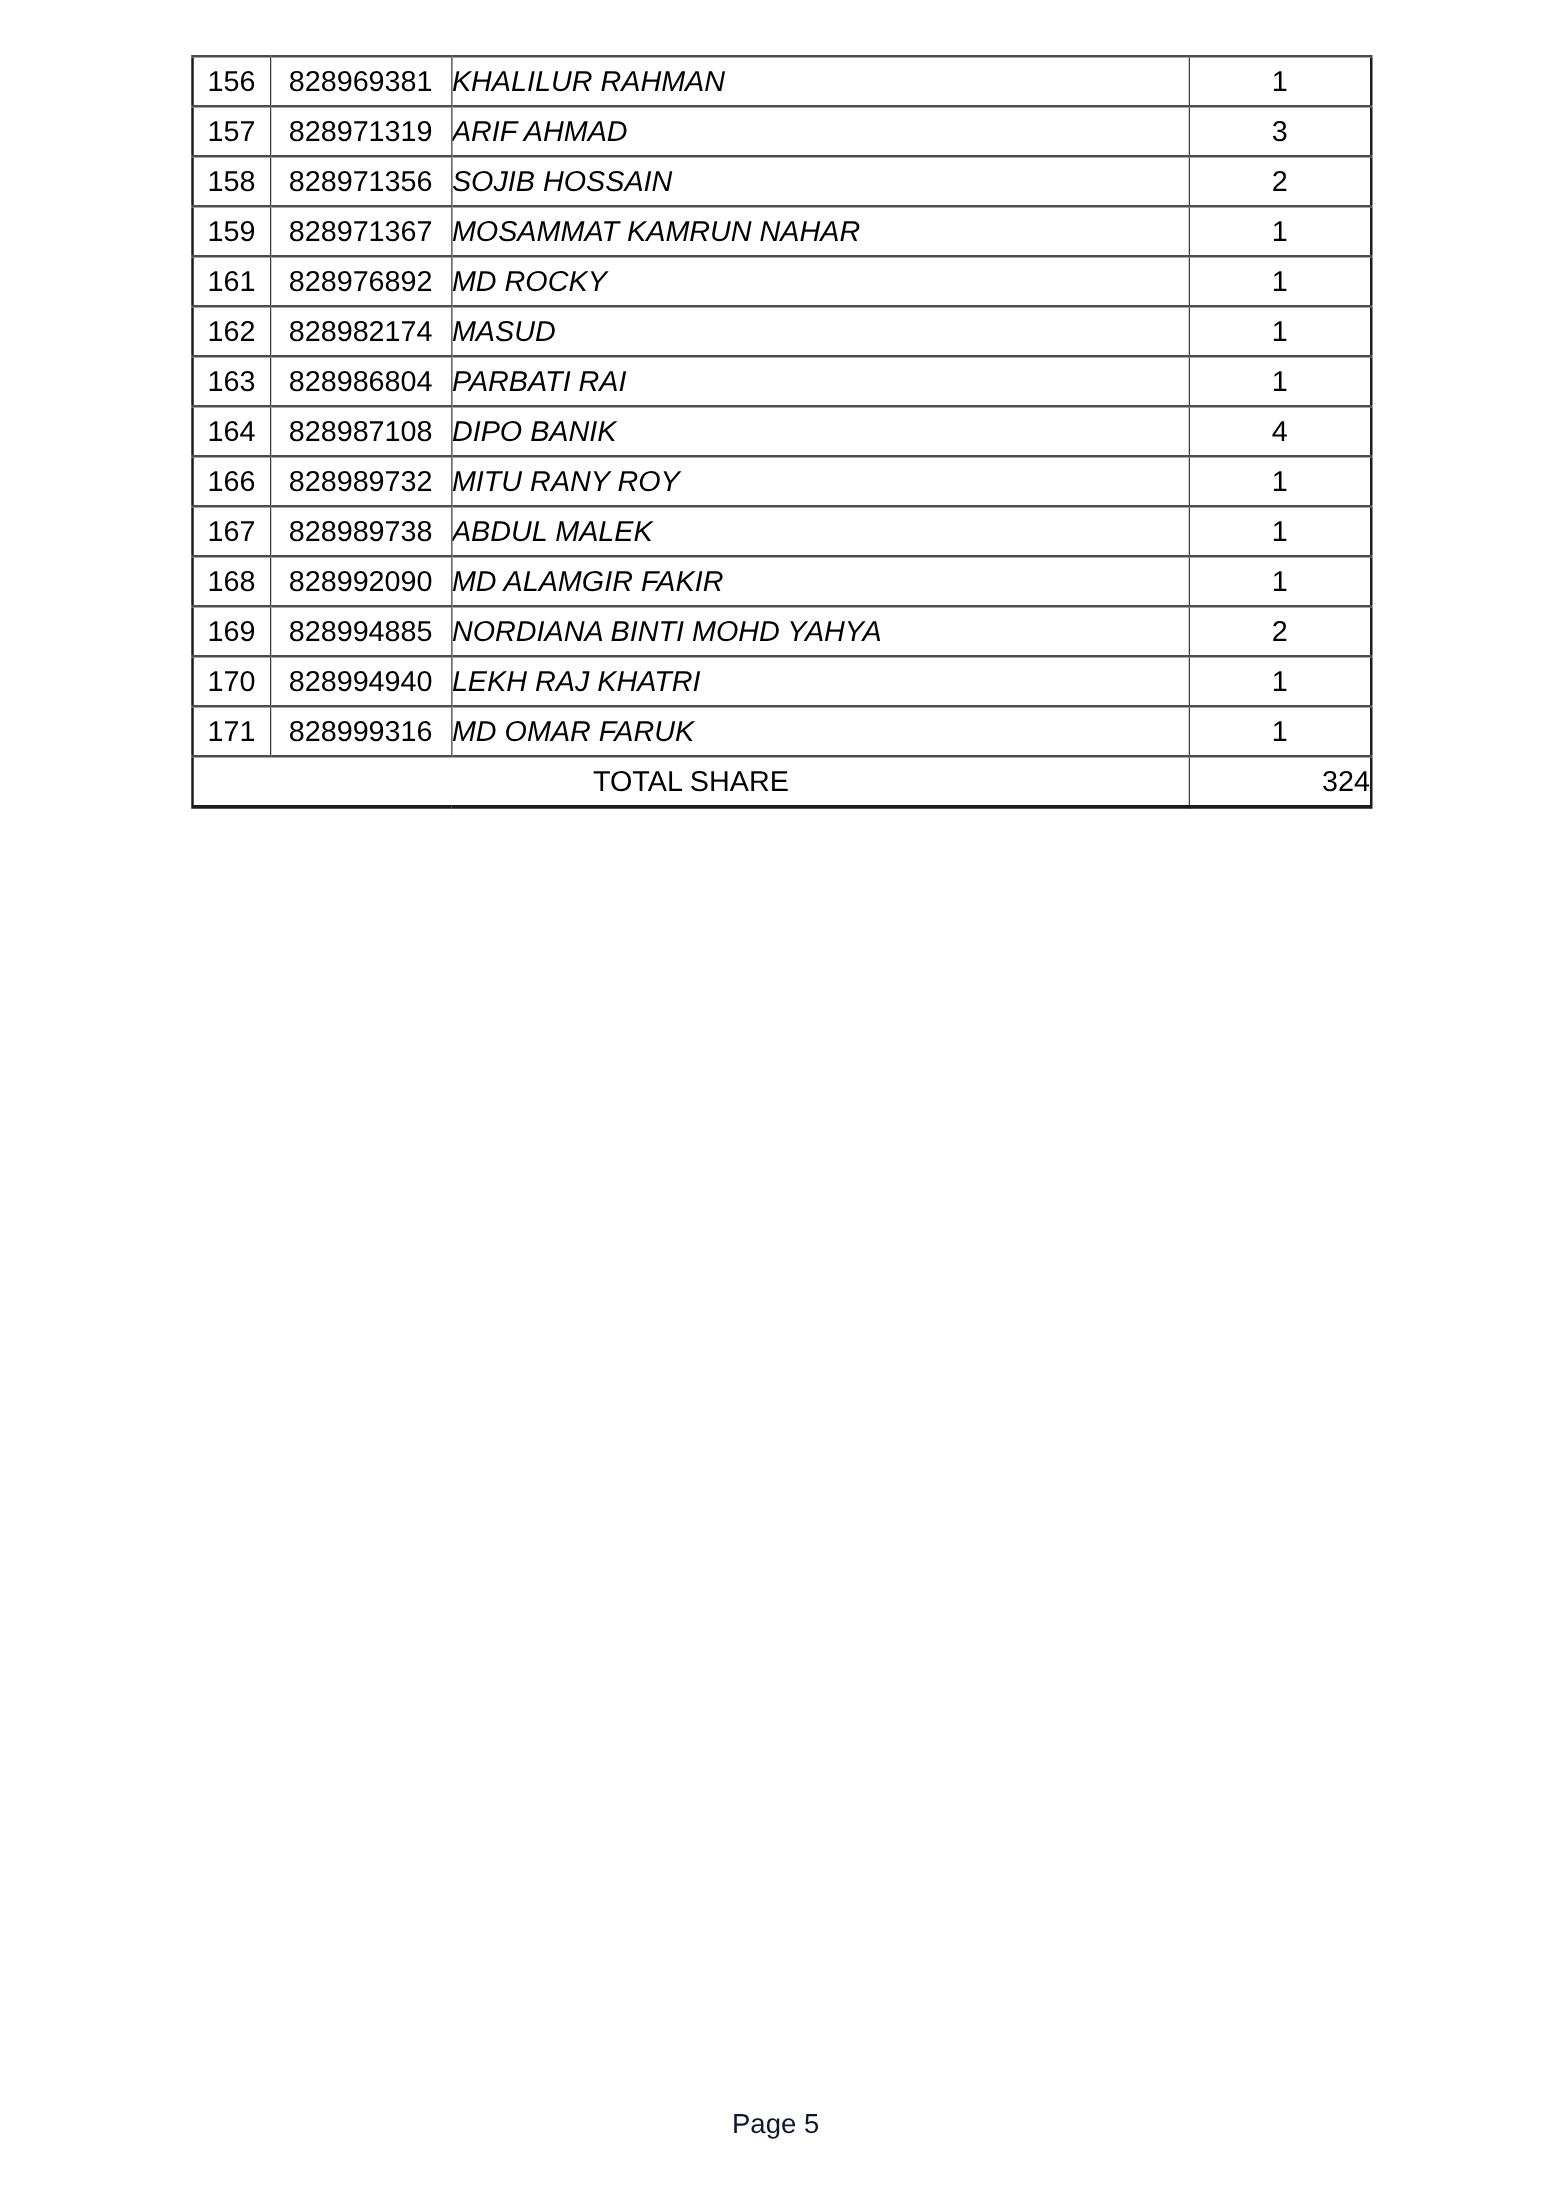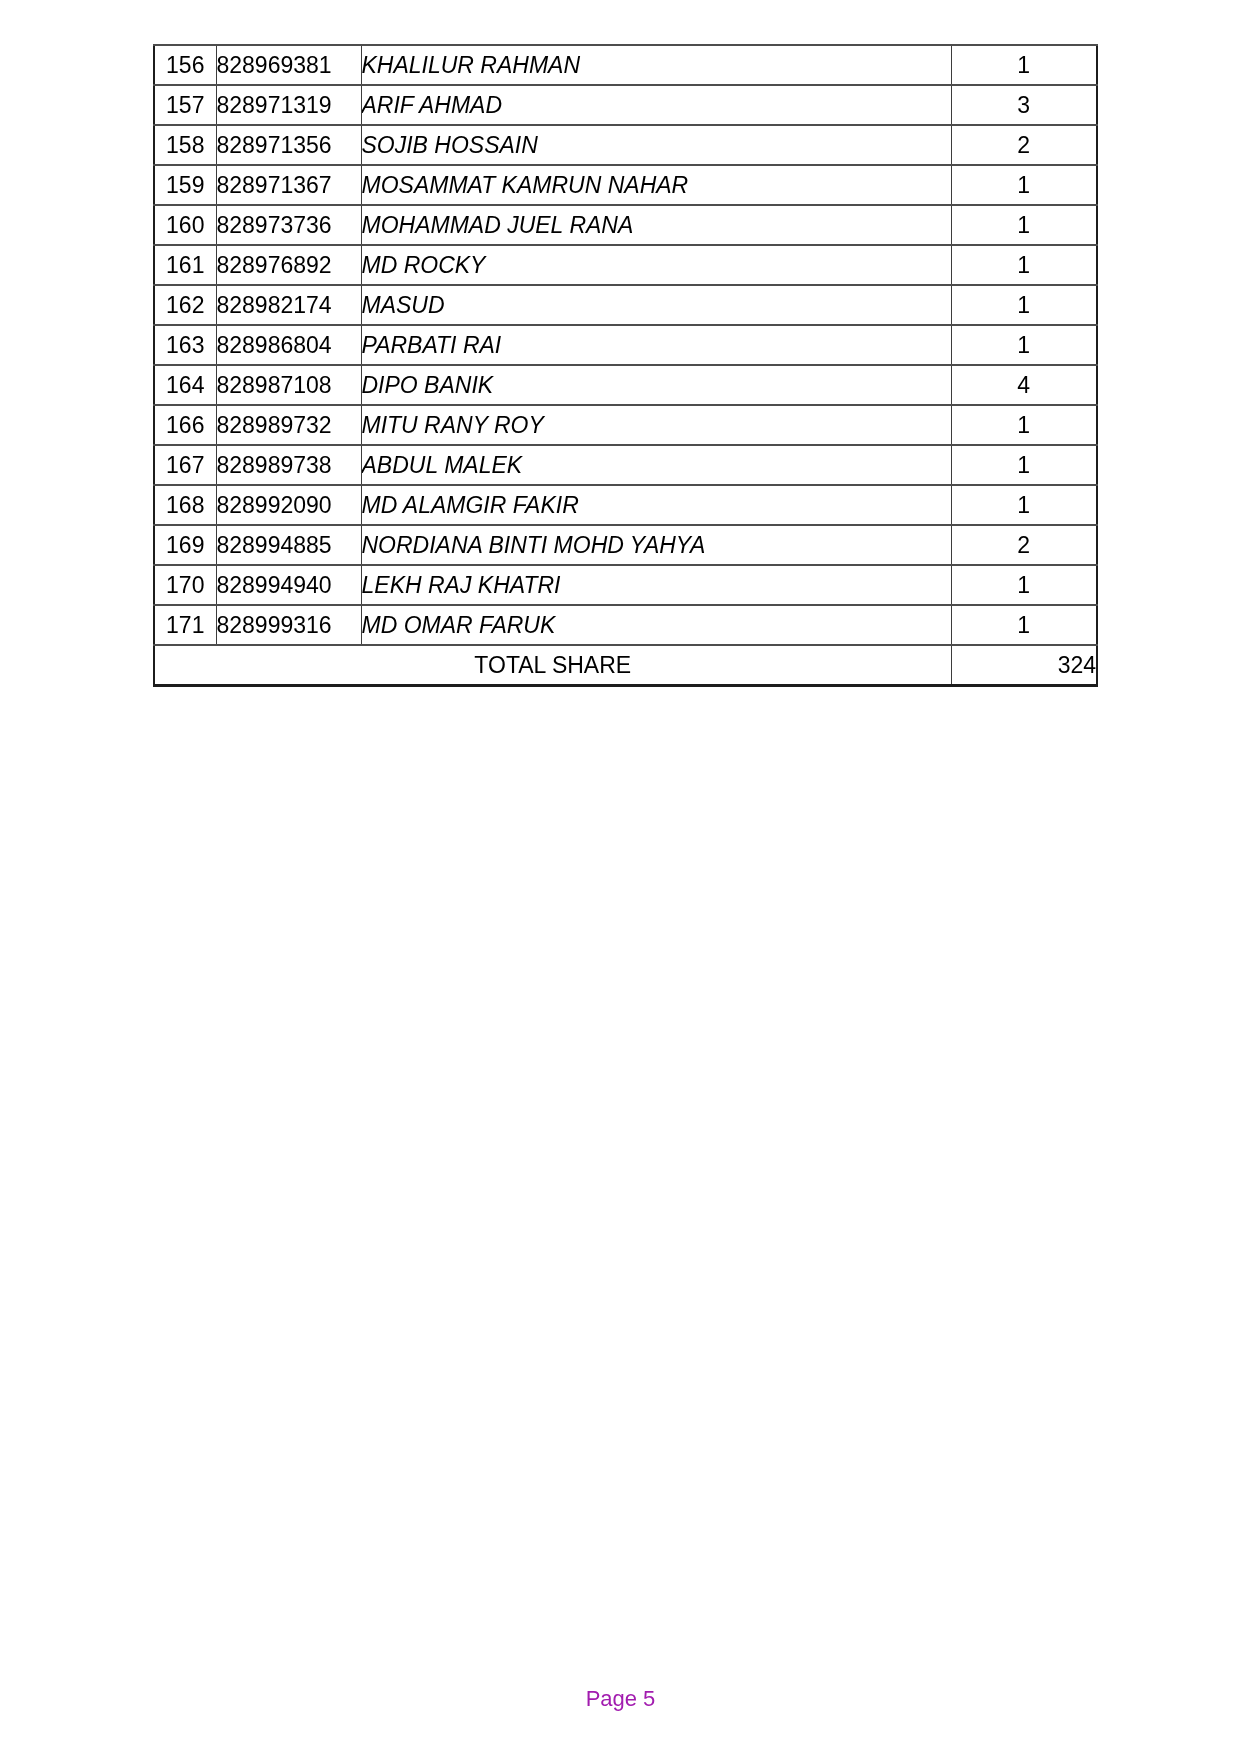--- a/index.html
+++ b/index.html
@@ -33,42 +33,42 @@
     border-bottom: 2px solid #4d4d4d;
     height: 38px;
     font-size: 23px;
     line-height: 1;
     padding: 0;
     vertical-align: middle;
     white-space: nowrap;
     overflow: hidden;
   }
   td.c-serial { text-align: center; }
-  td.c-id     { text-align: left; }
+  td.c-id     { text-align: center; }
   td.c-name   { text-align: left; padding-left: 4px; font-style: italic; }
   td.c-share  { text-align: center; }
   tr.total-row td {
     font-weight: normal;
   }
   td.total-label {
     text-align: center;
     font-size: 28px;
   }
   td.total-value {
     text-align: right;
     font-size: 27px;
   }
   .footer {
     position: absolute;
     left: 0;
     right: 0;
     top: 1686px;
     text-align: center;
     font-size: 22px;
-    color: #a21caf;
+    color: #0f172a;
   }
 </style>
 </head>
 <body>
 
 <div class="page">
 
   <table class="share-table">
     <colgroup>
       <col style="width:62px">
@@ -92,26 +92,20 @@
         <tr>
     <td class="c-serial">158</td>
     <td class="c-id">828971356</td>
     <td class="c-name">SOJIB HOSSAIN</td>
     <td class="c-share">2</td>
   </tr>
         <tr>
     <td class="c-serial">159</td>
     <td class="c-id">828971367</td>
     <td class="c-name">MOSAMMAT KAMRUN NAHAR</td>
-    <td class="c-share">1</td>
-  </tr>
-        <tr>
-    <td class="c-serial">160</td>
-    <td class="c-id">828973736</td>
-    <td class="c-name">MOHAMMAD JUEL RANA</td>
     <td class="c-share">1</td>
   </tr>
         <tr>
     <td class="c-serial">161</td>
     <td class="c-id">828976892</td>
     <td class="c-name">MD ROCKY</td>
     <td class="c-share">1</td>
   </tr>
         <tr>
     <td class="c-serial">162</td>

